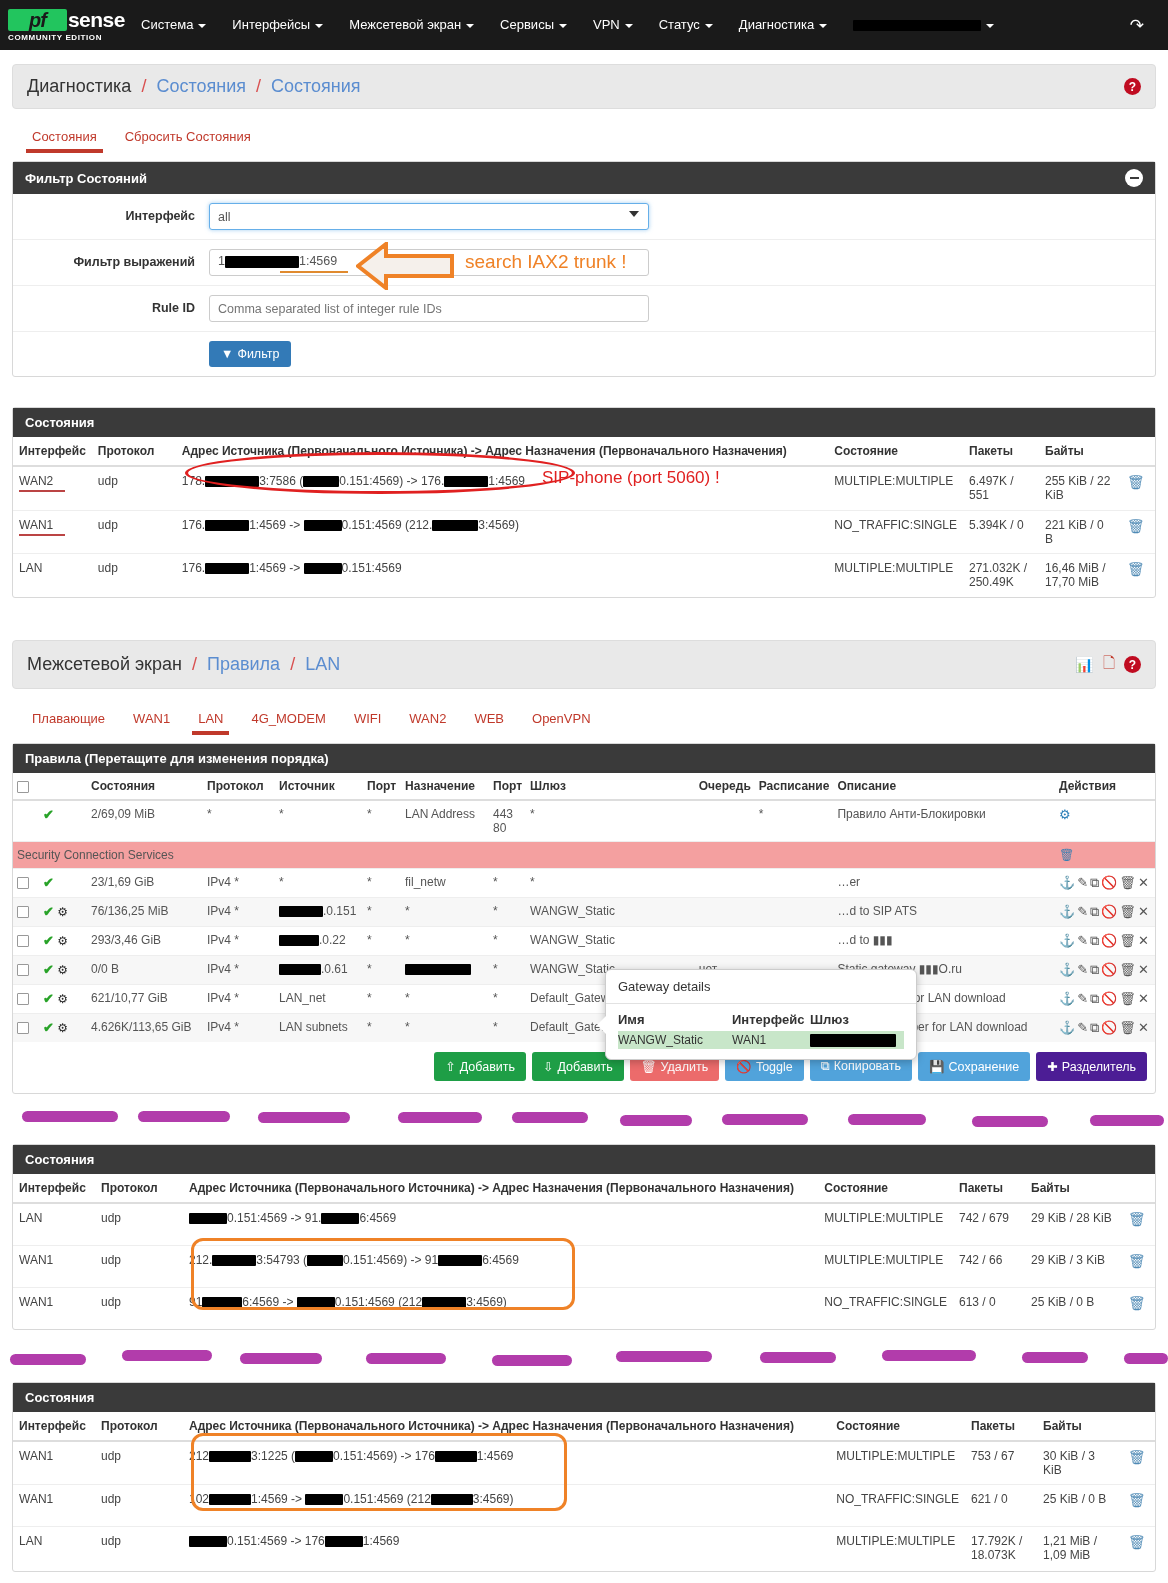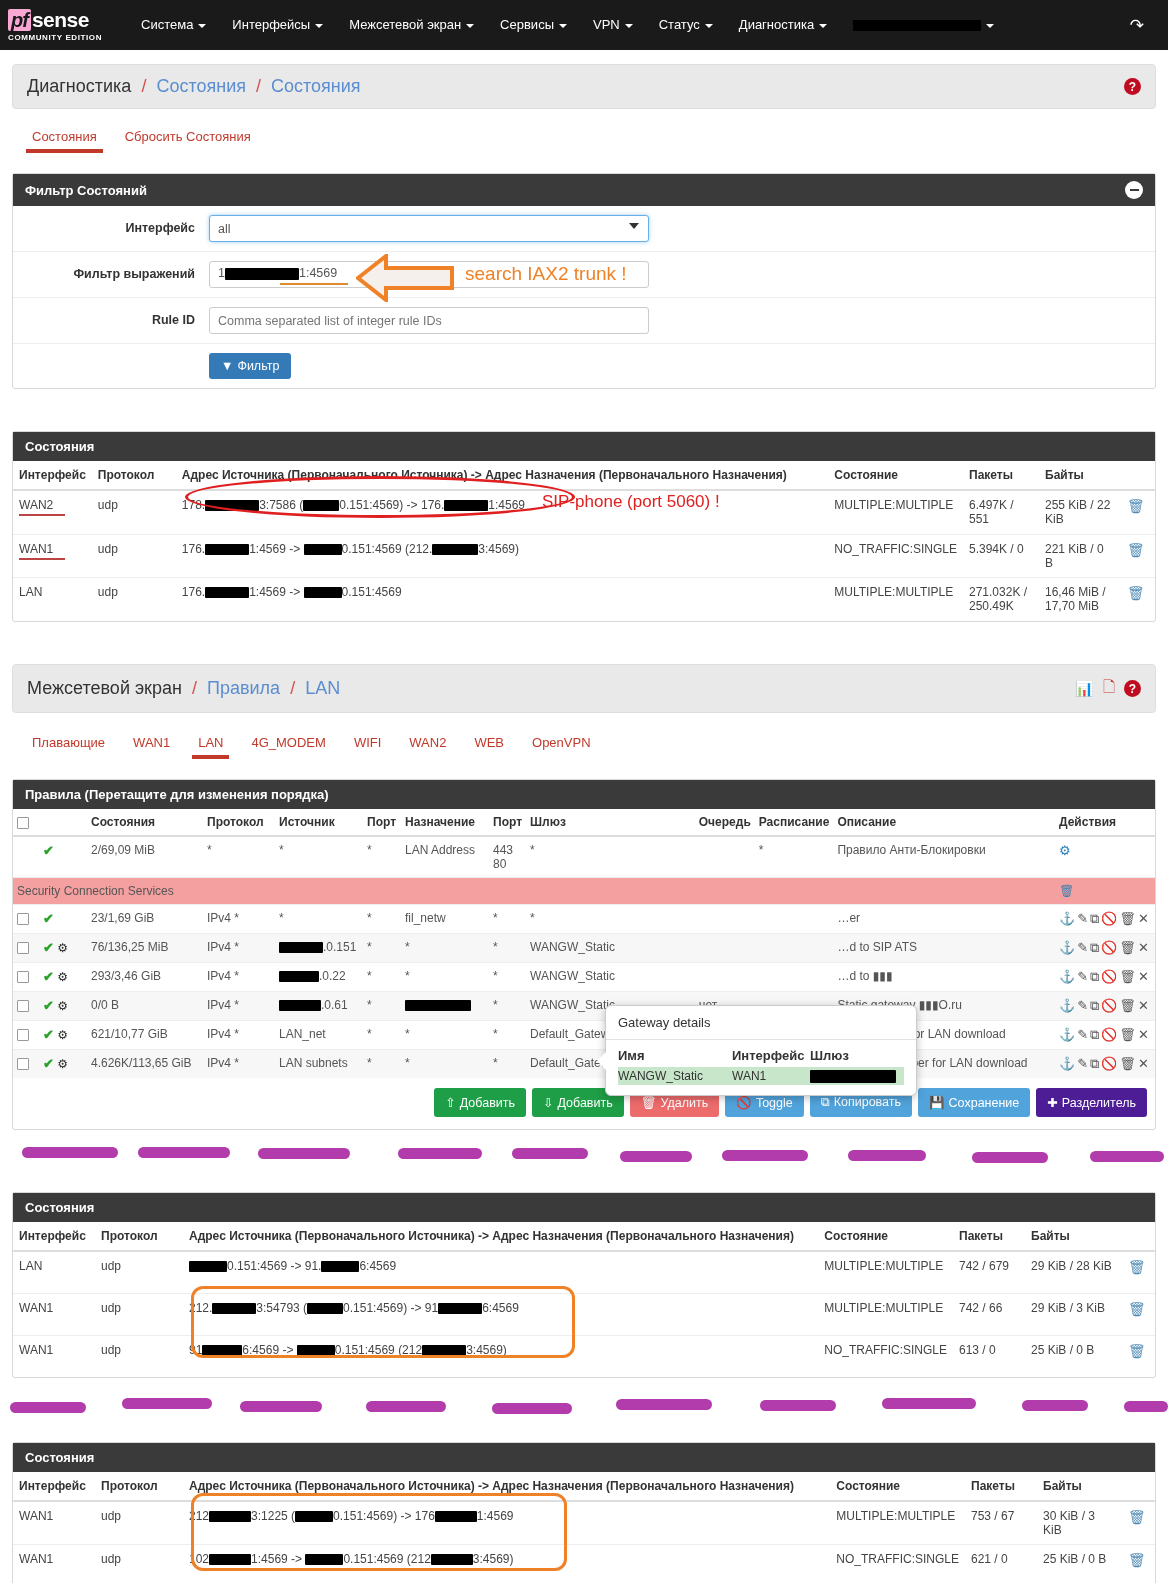--- a/index.html
+++ b/index.html
@@ -15,22 +15,22 @@
 
   
   .navbar{
     height:50px; background:#1a1a1a; display:flex; align-items:center;
     padding:0 10px 0 0;
   }
   .logo{ width:128px; height:50px; padding:5px 8px; display:flex;
          flex-direction:column; justify-content:center; }
   .logo-top{ display:flex; align-items:center; }
   .logo-pf{
-    background:#f9a8d4; color:#1a1a1a; font-weight:bold; font-size:20px;
-    font-style:italic; padding:0px 3px; line-height:22px; letter-spacing:-1px;
+    background:#22c55e; color:#1a1a1a; font-weight:bold; font-size:20px;
+    font-style:italic; padding:0px 21px; line-height:22px; letter-spacing:-1px;
     border-radius:2px;
   }
   .logo-sense{ color:#ffffff; font-weight:bold; font-size:21px; letter-spacing:-0.5px; margin-left:1px;}
   .logo-sub{ color:#ffffff; font-size:8px; font-weight:bold; letter-spacing:0.6px; margin-top:1px;}
   .nav-items{ display:flex; align-items:center; flex:1; height:56px; }
   .nav-item{
     color:#ffffff; font-size:13px; padding:0 13px; height:50px; line-height:50px;
     white-space:nowrap; cursor:pointer;
   }
   .caret{ display:inline-block; width:0;height:0;border-left:4px solid transparent;
@@ -58,21 +58,21 @@
   
   .tabrow{ display:flex; padding:14px 6px 0 6px; border-bottom:0; }
   .tab{ color:#c0392b; font-size:13px; padding:6px 14px 9px 14px; cursor:pointer;
     position:relative; }
   .tab.active::after{
     content:""; position:absolute; left:8px; right:8px; bottom:0; height:4px;
     background:#c0392b;
   }
 
   
-  .panel{ border:1px solid #d8d8d8; border-radius:3px; margin-top:20px; background:#fff; }
+  .panel{ border:1px solid #d8d8d8; border-radius:3px; margin-top:8px; background:#fff; }
   .panel-head{
     background:#3a3a3a; color:#fff; font-weight:bold; font-size:13px;
     padding:7px 12px; display:flex; align-items:center; justify-content:space-between;
   }
   .collapse-btn{
     width:18px;height:18px;border-radius:50%;background:#fff;color:#3a3a3a;
     display:inline-flex;align-items:center;justify-content:center;font-size:15px;
     font-weight:bold; line-height:1; cursor:pointer;
   }
   .collapse-btn span{ display:block; width:9px;height:2px;background:#3a3a3a; }

